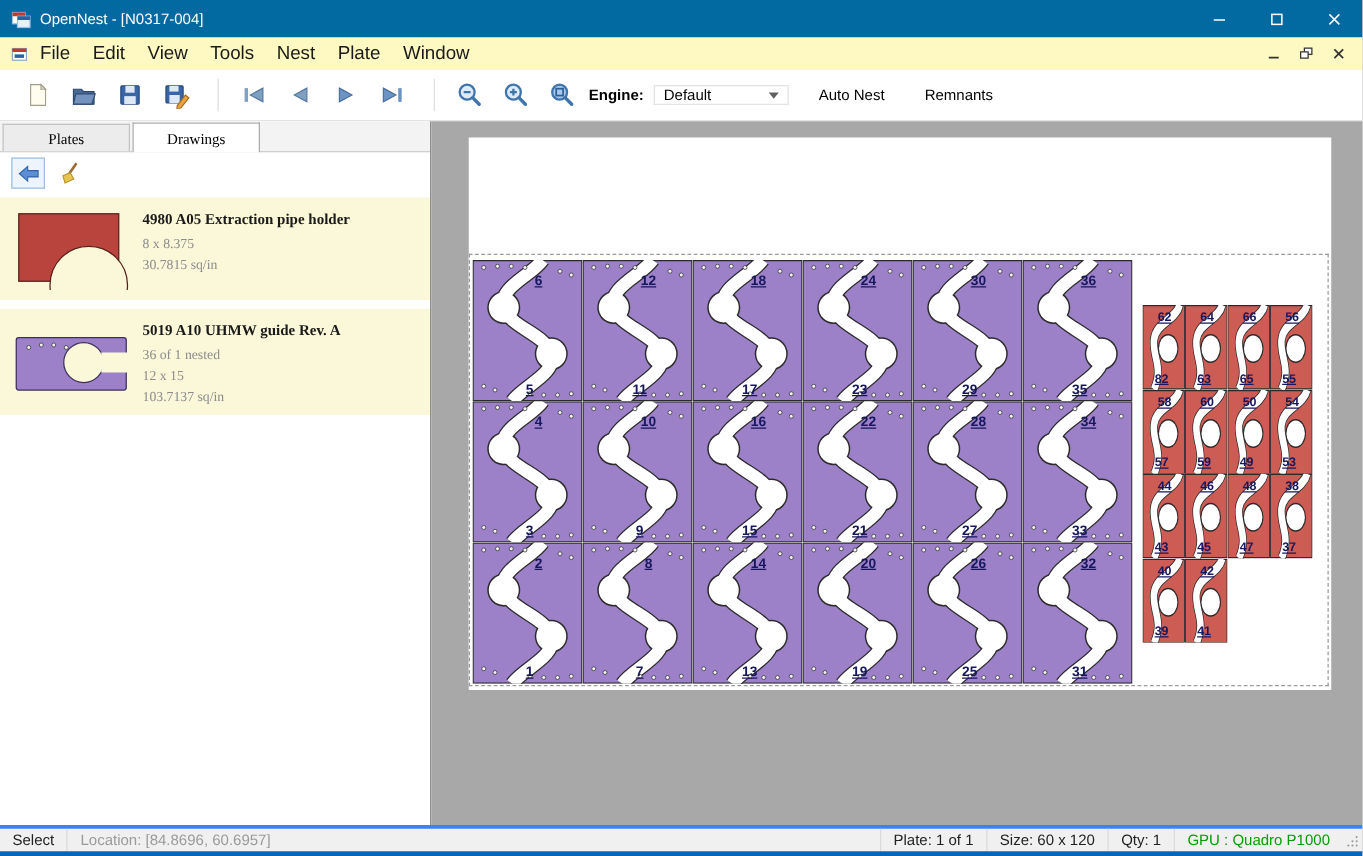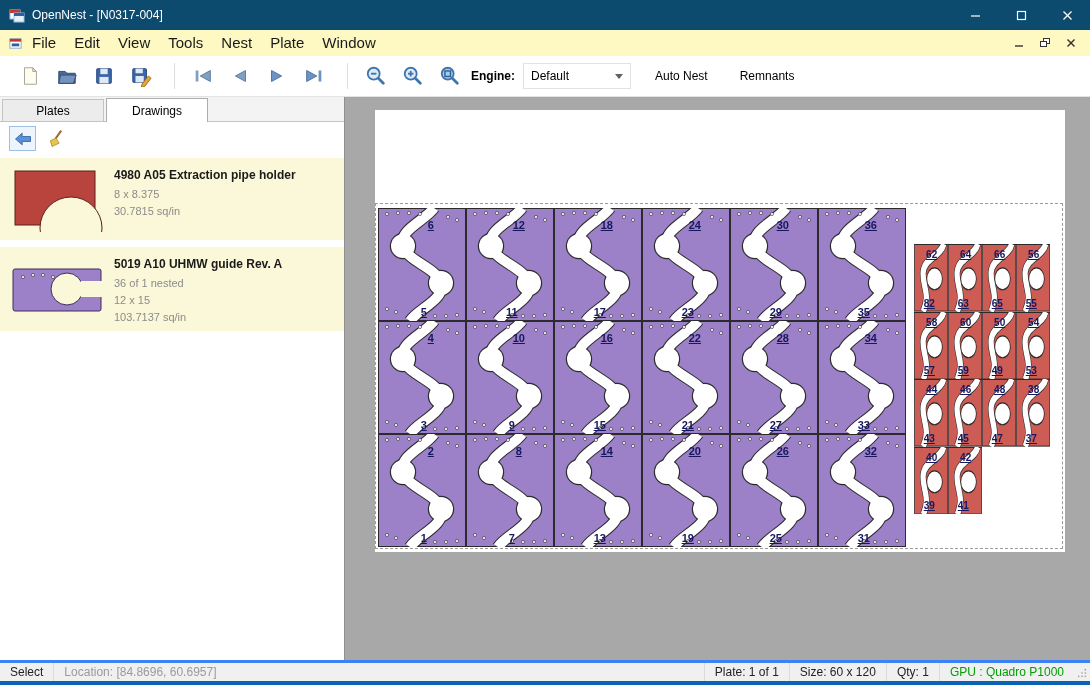--- a/index.html
+++ b/index.html
@@ -1,45 +1,45 @@
 <!DOCTYPE html>
 <html><head>
 <meta charset="utf-8">
 <style>
   * { box-sizing: border-box; margin: 0; padding: 0; }
   html,body { width:1090px; height:685px; overflow:hidden; }
   body { font-family:"Liberation Sans", sans-serif; display:flex; flex-direction:column; background:#fff; }
 
   
-  .titlebar { height:30px; background:#0c4a6e; display:flex; align-items:center; color:#fff; flex:0 0 auto; }
+  .titlebar { height:30px; background:#0369a1; display:flex; align-items:center; color:#fff; flex:0 0 auto; }
   .app-icon { margin-left:9px; display:flex; }
   .titlebar .title { font-size:12px; margin-left:7px; flex:1; }
   .win-controls { display:flex; height:100%; }
   .winbtn { width:46px; height:100%; display:flex; align-items:center; justify-content:center; cursor:default; }
 
   
   .menubar { height:26px; background:#fef9c3; display:flex; align-items:center; font-size:15px; color:#1a1a1a; flex:0 0 auto; }
   .mdi-doc-icon { margin-left:8px; display:flex; }
   .menu-item { padding:0 9px; line-height:26px; }
   .mdi-controls { margin-left:auto; display:flex; align-items:center; padding-right:8px; gap:4px; }
   .mdi-btn { width:22px; height:18px; display:flex; align-items:center; justify-content:center; }
 
   
   .toolbar { height:41px; background:#fff; border-bottom:1px solid #e3e3e3; display:flex; align-items:center; padding-left:14px; font-size:12px; flex:0 0 auto; }
   .tbtn { width:32px; height:32px; display:flex; align-items:center; justify-content:center; margin-right:5px; }
   .tsep { width:1px; height:26px; background:#dedede; margin:0 12px; }
   .engine-label { font-weight:bold; }
-  .combo { width:108px; height:26px; border:1px solid #e2e2e2; background:#fff; display:flex; align-items:center; padding:0 7px; margin-left:8px;justify-content:space-between; }
+  .combo { width:108px; height:16px; border:1px solid #e2e2e2; background:#fff; display:flex; align-items:center; padding:0 7px; margin-left:8px;justify-content:space-between; }
   .combo .val { flex:1; }
   .combo-arrow { width:0; height:0; border-left:4px solid transparent; border-right:4px solid transparent; border-top:5px solid #606060; }
   .tool-text-btn { padding:0 8px; margin-left:16px; }
 
   
   .main { flex:1; display:flex; min-height:0; }
-  .left-panel { width:345px; flex:0 0 auto; display:flex; flex-direction:column; background:#fff; border-right:1px solid #8f8f8f; }
+  .left-panel { width:345px; flex:0 0 auto; display:flex; flex-direction:column; background:#fff; border-right:1px solid #8f8f8f;font-family:Liberation Serif, serif; }
   .tabstrip { height:25px; background:#f3f3f3; border-bottom:1px solid #c3c3c3; display:flex; align-items:flex-end; padding-left:2px; flex:0 0 auto; }
   .tab { width:102px; height:22px; line-height:22px; text-align:center; font-size:12px; background:#ececec; border:1px solid #c3c3c3; border-bottom:none; margin-right:2px; }
   .tab.active { background:#fff; height:24px; line-height:24px; margin-bottom:-1px; border-color:#adadad; }
   .panel-toolbar { height:33px; display:flex; align-items:center; padding-left:9px; gap:7px; background:#fff; flex:0 0 auto; }
   .ptool-btn { width:27px; height:25px; display:flex; align-items:center; justify-content:center; }
   .ptool-btn.boxed { border:1px solid #9cbfe2; background:#edf4fb; }
   .drawing-list { flex:1; padding-top:3px; overflow:hidden; }
   .draw-item { display:flex; background:#fbf8d9; padding:5px 6px; margin-bottom:7px; min-height:82px; }
   .thumb { width:102px; flex:0 0 auto; display:flex; align-items:center; justify-content:center; }
   .meta { padding-left:6px; padding-top:5px; }

